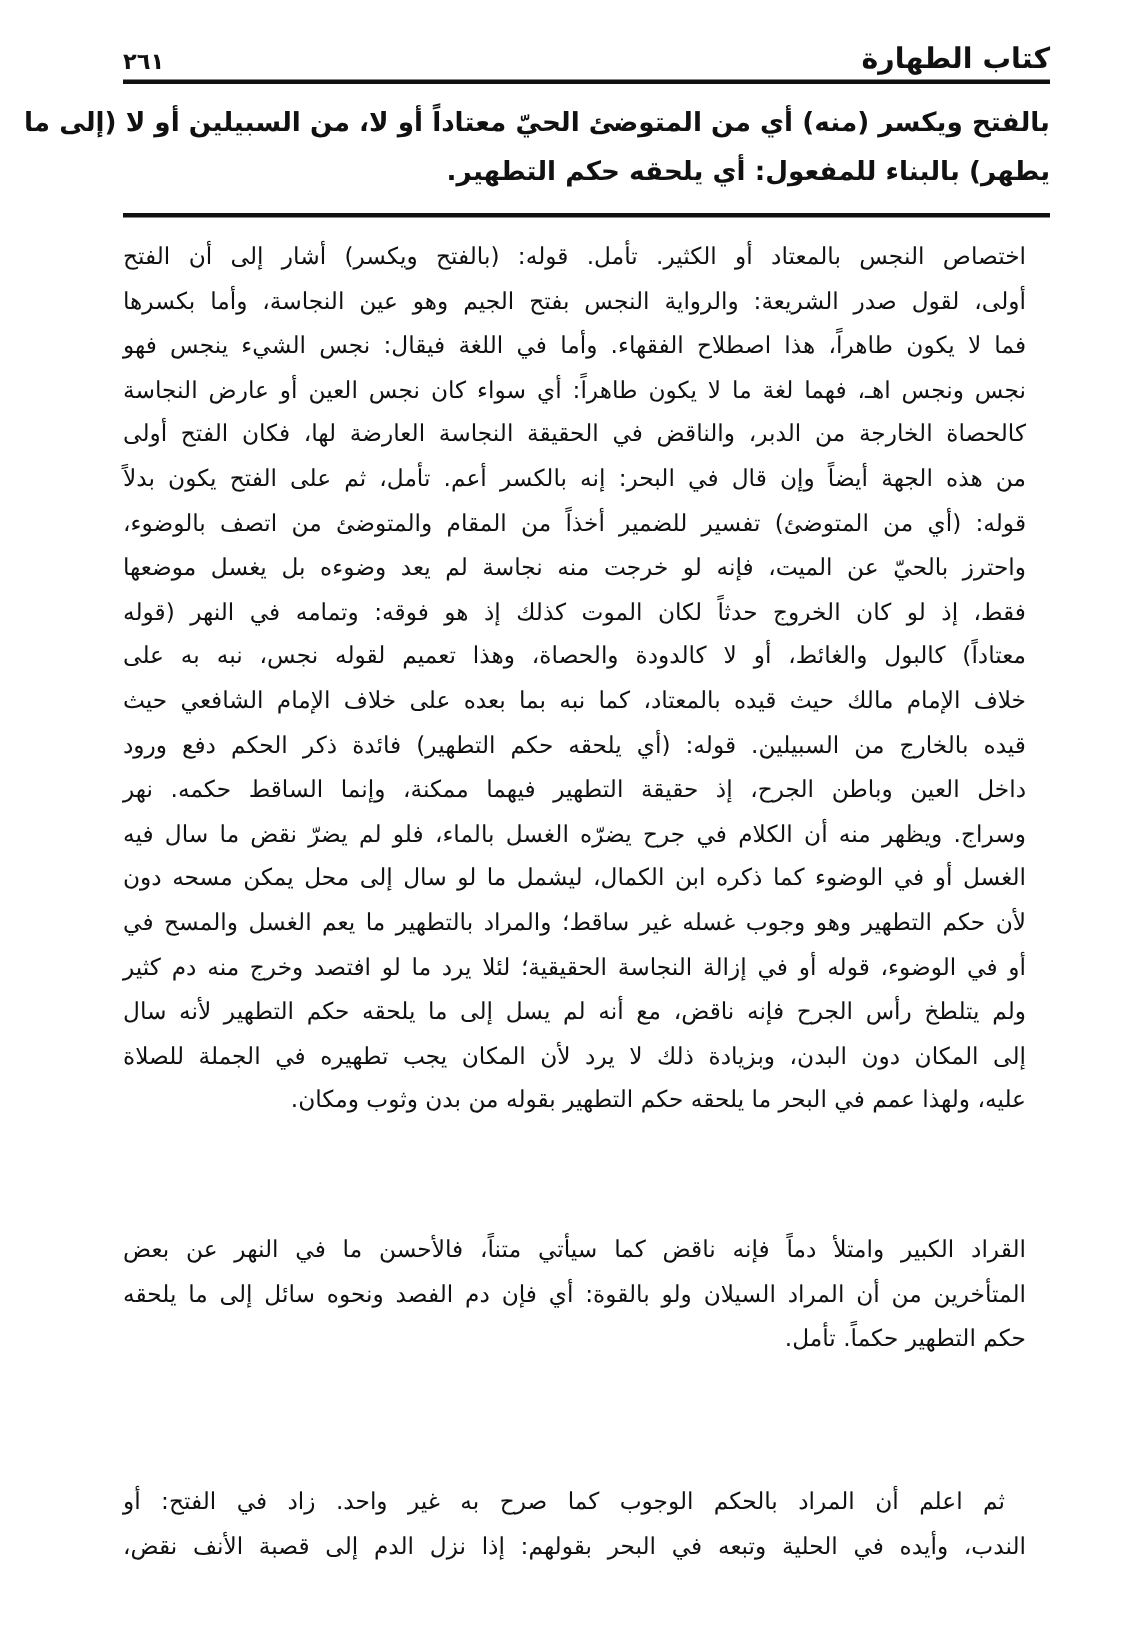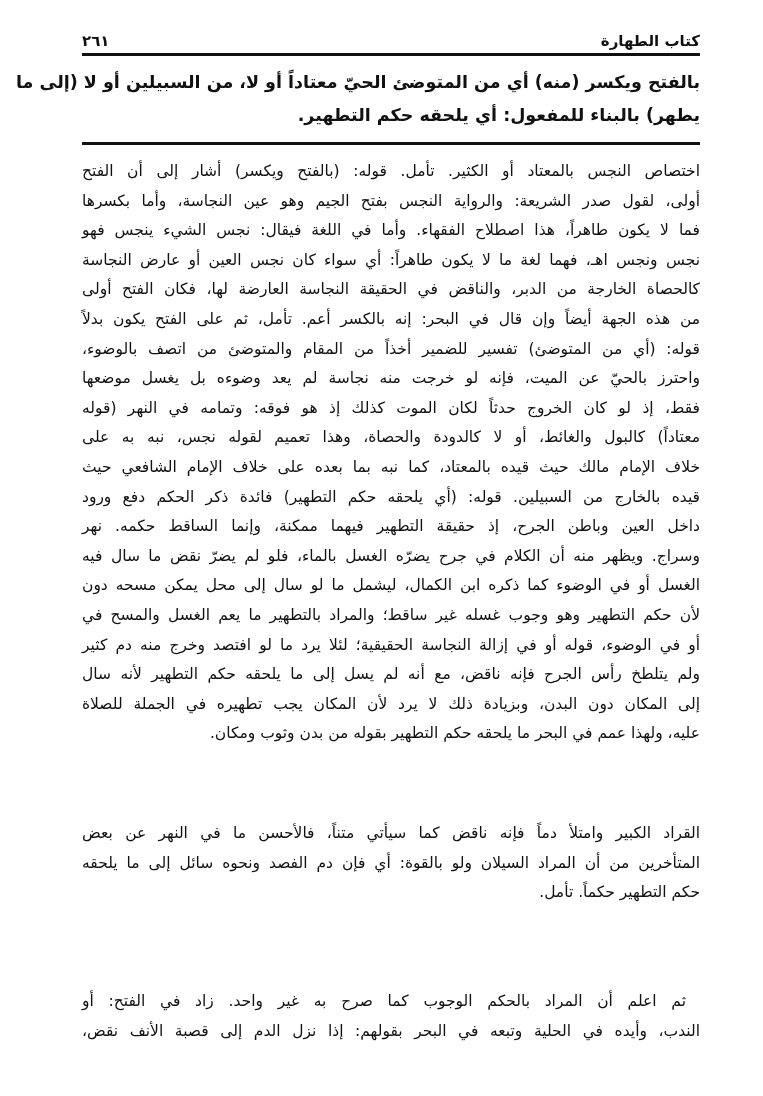--- a/index.html
+++ b/index.html
@@ -1,30 +1,30 @@
 <!DOCTYPE html>
 <html><head>
 <meta charset="utf-8">
 <style>
   html, body { margin: 0; padding: 0; background: #ffffff; }
   body { width: 763px; height: 1096px; position: relative; overflow: hidden;
          font-family: "DejaVu Sans", sans-serif; color: #111; }
   .page { position: absolute; left: 82px; top: 0; width: 618px; direction: rtl; }
   .running-head { position: absolute; top: 26px; left: 0; right: 0; height: 24px;
                   display: flex; justify-content: space-between; align-items: flex-end; }
-  .running-title { font-weight: bold; font-size: 15px; margin-left: 40px; }
+  .running-title { font-weight: bold; font-size: 19px; margin-left: 40px; }
   .page-number { font-weight: bold; font-size: 15px; text-align: right; }
   .head-rule { position: absolute; top: 53px; left: 0; right: 0; height: 3px; background: #111; }
   .matn { position: absolute; top: 66px; left: 0; right: 0; font-size: 17.5px; line-height: 33px;
           text-align: justify; text-align-last: right; font-weight: bold; }
   .matn .line, .sharh .line { display: block; white-space: nowrap; text-align: justify;
                               text-align-last: justify; }
   .matn .line.last, .sharh .line.last { text-align-last: right; }
   .mid-rule { position: absolute; top: 142px; left: 0; right: 0; height: 3px; background: #111; }
-  .sharh { position: absolute; left: 0; right: 0; font-size: 15.5px; line-height: 29.6px; }
+  .sharh { position: absolute; left: 0; right: 16px; font-size: 15.5px; line-height: 29.6px; }
   .p1 { top: 157px; }
   .p2 { top: 819px; }
   .p3 { top: 987px; }
   .sharh .line.indent { padding-right: 14px; }
 </style>
 </head>
 <body>
 
 <div class="page">
 

